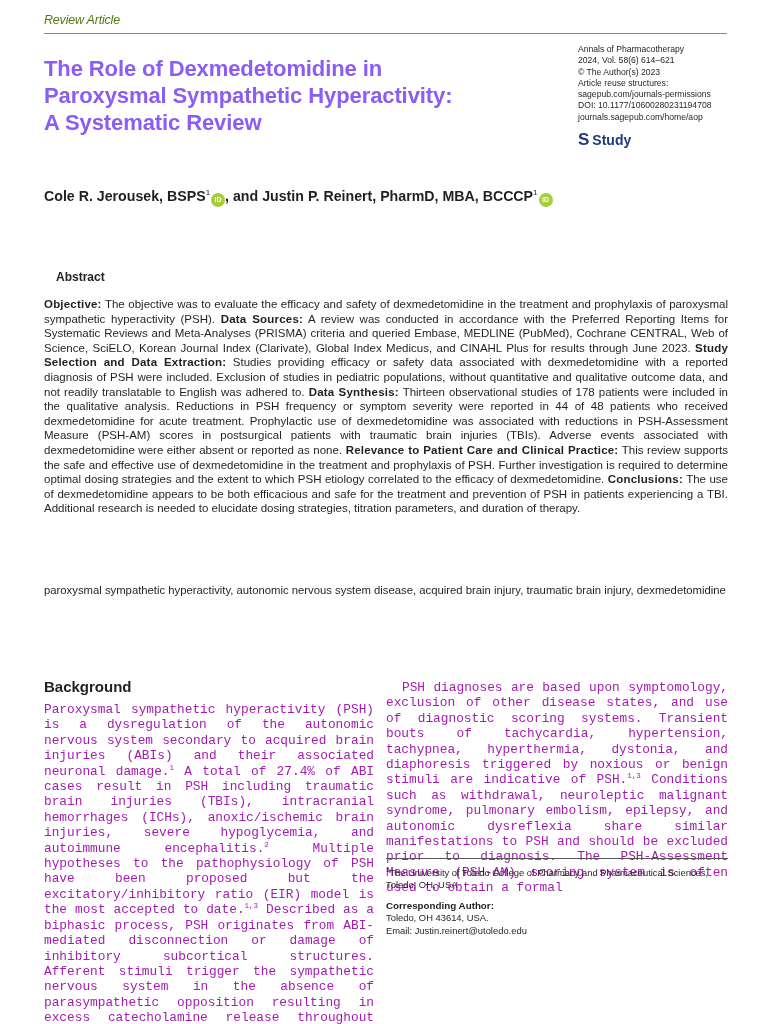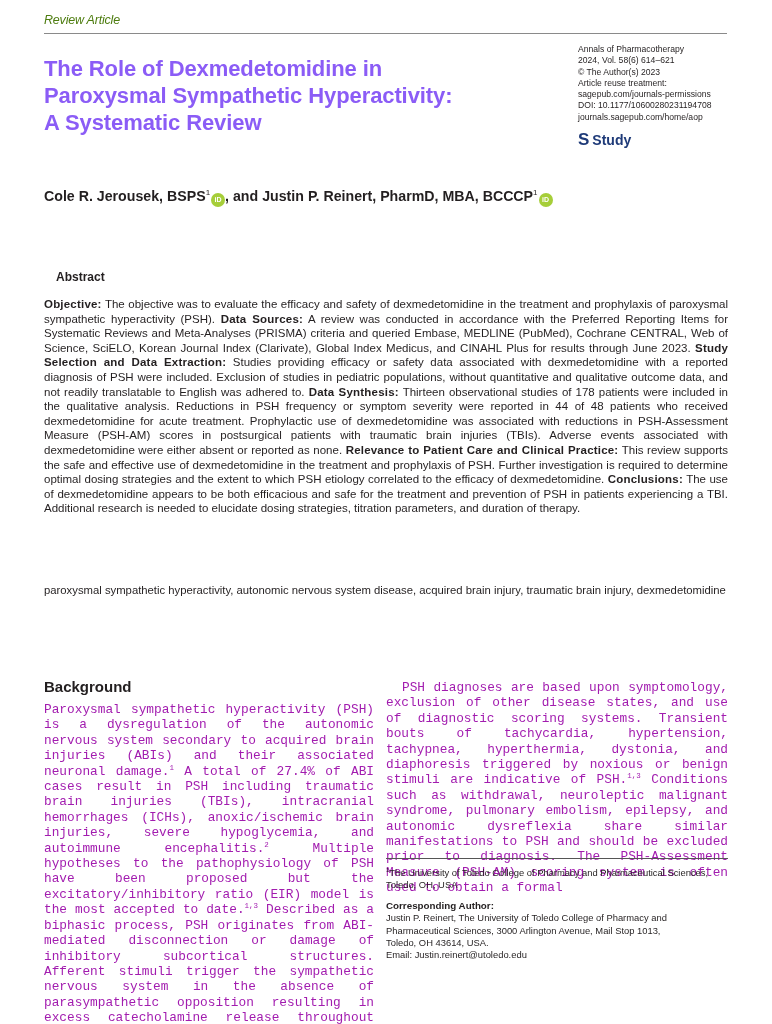--- a/index.html
+++ b/index.html
@@ -41,21 +41,21 @@
 <h1 class="abs title" style="margin:0">
   <div>The Role of Dexmedetomidine in</div>
   <div>Paroxysmal Sympathetic Hyperactivity:</div>
   <div>A Systematic Review</div>
 </h1>
 
 <div class="abs journal-meta">
   <div>Annals of Pharmacotherapy</div>
   <div>2024, Vol. 58(6) 614–621</div>
   <div>© The Author(s) 2023</div>
-  <div>Article reuse treatment:</div>
+  <div>Article reuse structures:</div>
   <div>sagepub.com/journals-permissions</div>
   <div>DOI: 10.1177/10600280231194708</div>
   <div>journals.sagepub.com/home/aop</div>
 </div>
 
 <div class="abs sage-logo">
   <span class="sage-s">S</span>
   <span>Study</span>
 </div>
 
@@ -82,16 +82,15 @@
 
 <div class="abs col-text right-col">
   <span>PSH diagnoses are based upon symptomology, exclusion of other disease states, and use of diagnostic scoring systems. Transient bouts of tachycardia, hypertension, tachypnea, hyperthermia, dystonia, and diaphoresis triggered by noxious or benign stimuli are indicative of PSH.</span><sup>1,3</sup><span> Conditions such as withdrawal, neuroleptic malignant syndrome, pulmonary embolism, epilepsy, and autonomic dysreflexia share similar manifestations to PSH and should be excluded prior to diagnosis. The PSH-Assessment Measure (PSH-AM) scoring system is often used to obtain a formal</span>
 </div>
 
 <div class="abs fn-rule"></div>
 
 <div class="abs footnote">
   <p class="aff"><sup>1</sup><span>The University of Toledo College of Pharmacy and Pharmaceutical Sciences, Toledo, OH, USA</span></p>
   <p class="corr-head">Corresponding Author:</p>
-  <p>Justin P. Reinert, The University of Toledo College of Pharmacy and Pharmaceutical Sciences, 3000 Arlington Avenue, Mail Stop 1013,</p>
   <p>Toledo, OH 43614, USA.</p>
   <p>Email: Justin.reinert@utoledo.edu</p>
 </div>
 
 </body></html>

